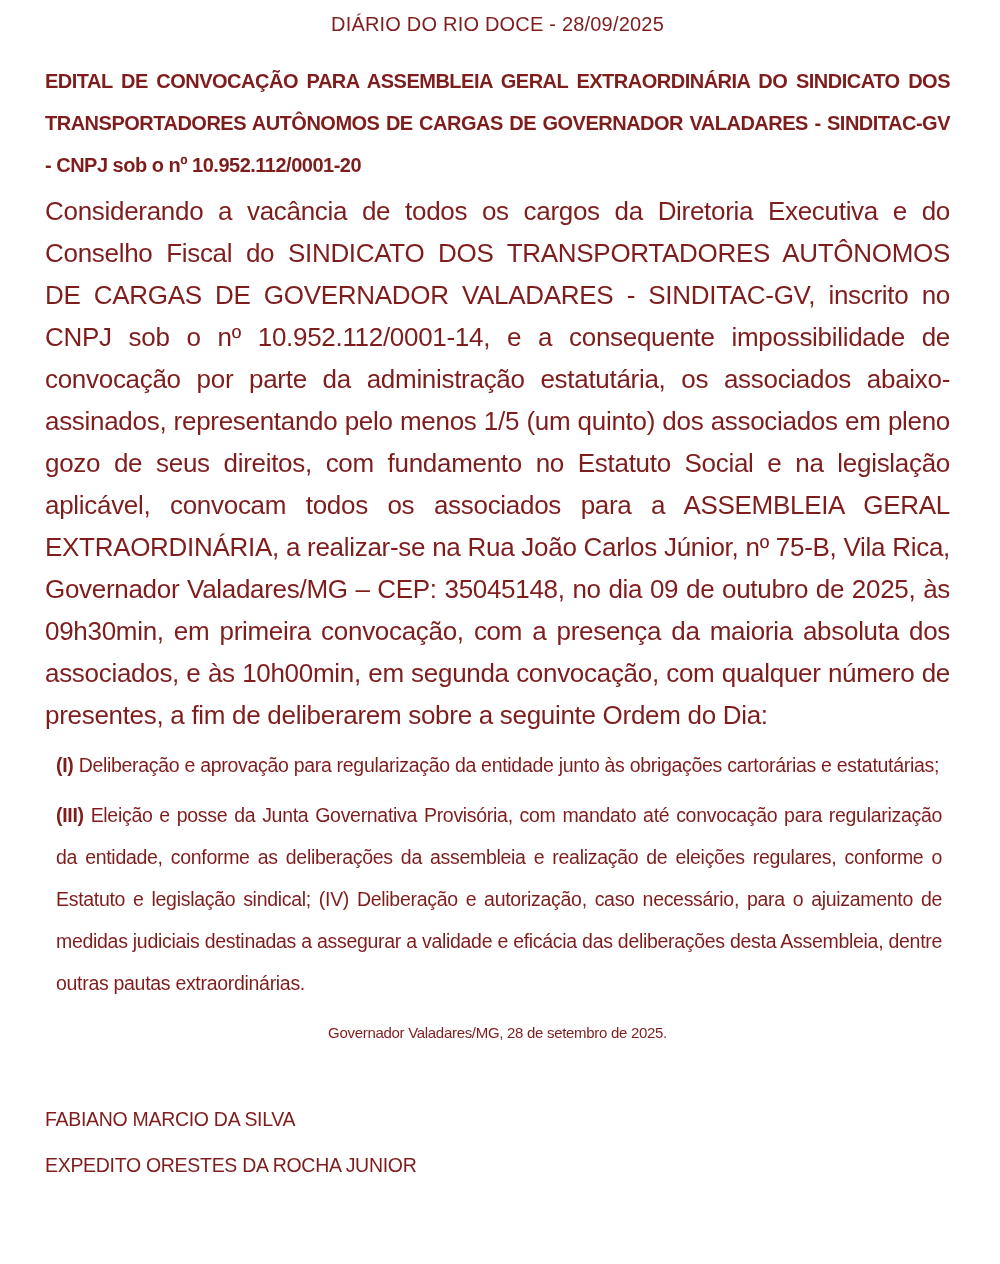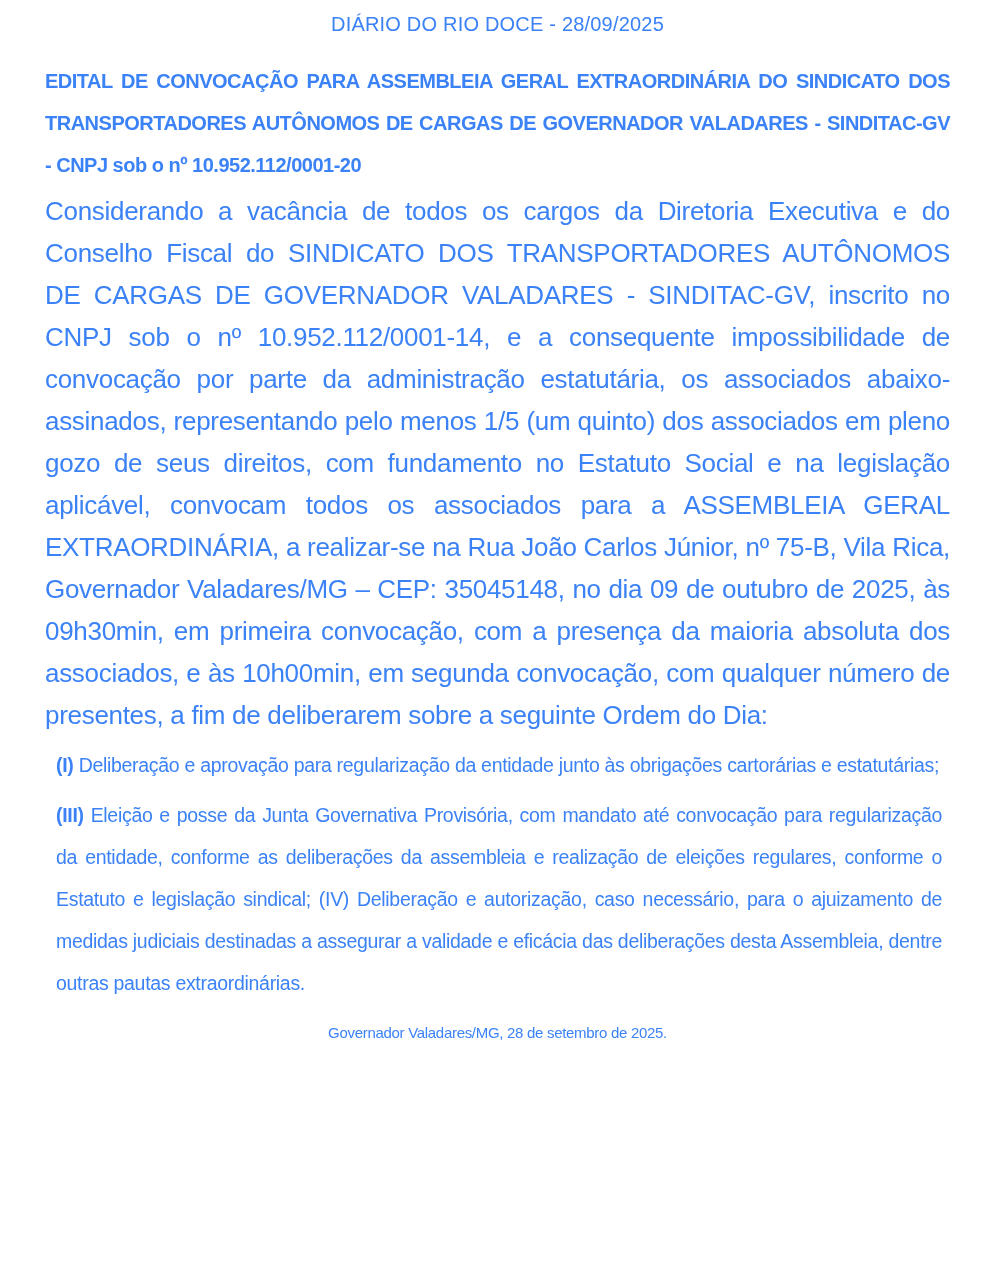--- a/index.html
+++ b/index.html
@@ -6,21 +6,21 @@
     margin: 0;
     padding: 0;
     background: #ffffff;
   }
   .page {
     position: relative;
     width: 1000px;
     height: 1264px;
     margin: 0 auto;
     background: #ffffff;
-    color: #3b82f6;
+    color: #7f1d1d;
     font-family: "Liberation Sans", sans-serif;
     box-sizing: border-box;
     padding: 0 50px 0 45px;
     overflow: hidden;
   }
   .masthead {
     text-align: center;
     font-size: 20px;
     line-height: 24px;
     padding-top: 12px;
@@ -88,15 +88,17 @@
 
 
   <p class="agenda-item indent-sm">
     <span class="marker">(III)</span>
     <span>Eleição e posse da Junta Governativa Provisória, com mandato até convocação para regularização da entidade, conforme as deliberações da assembleia e realização de eleições regulares, conforme o Estatuto e legislação sindical; (IV) Deliberação e autorização, caso necessário, para o ajuizamento de medidas judiciais destinadas a assegurar a validade e eficácia das deliberações desta Assembleia, dentre outras pautas extraordinárias.</span>
   </p>
 
   <p class="dateline">Governador Valadares/MG, 28 de setembro de 2025.</p>
 
   <div class="signatures">
+    <div class="sig">FABIANO MARCIO DA SILVA</div>
+    <div class="sig">EXPEDITO ORESTES DA ROCHA JUNIOR</div>
   </div>
 
 </div>
 
 </body></html>

